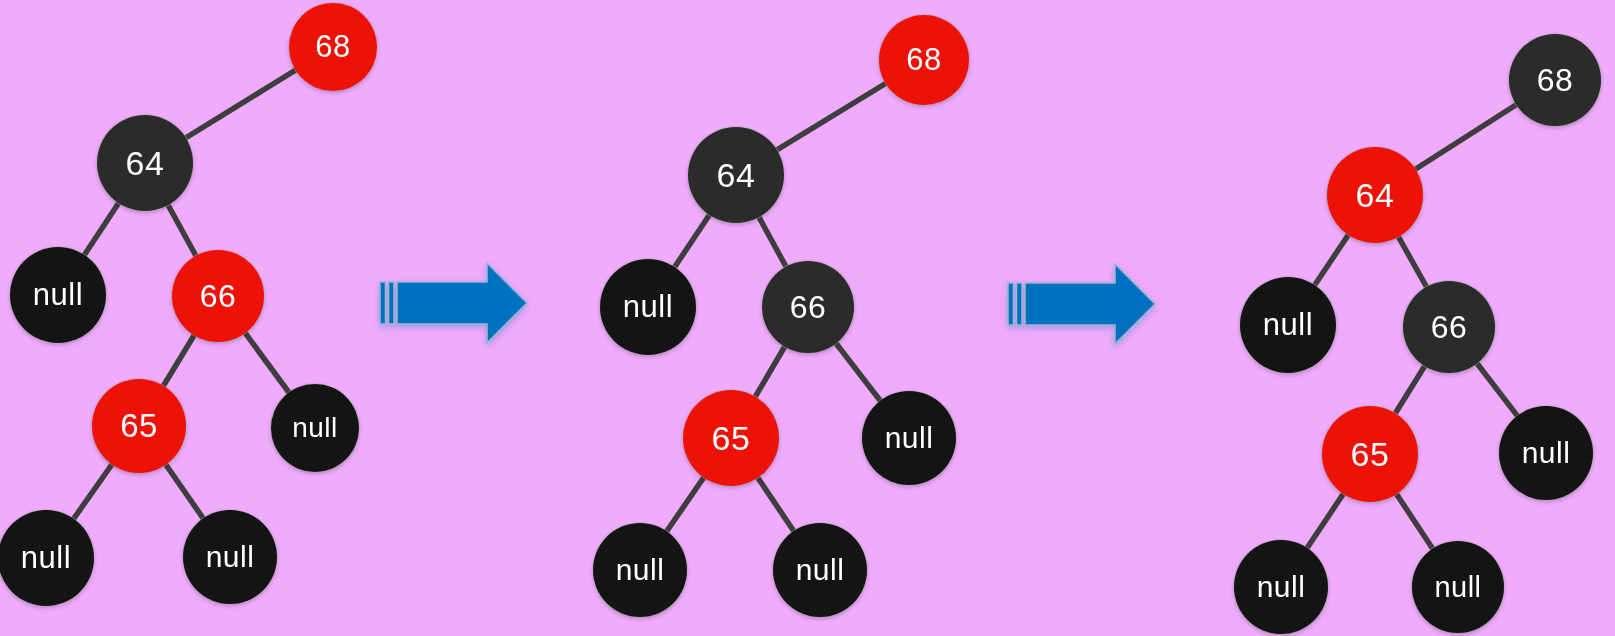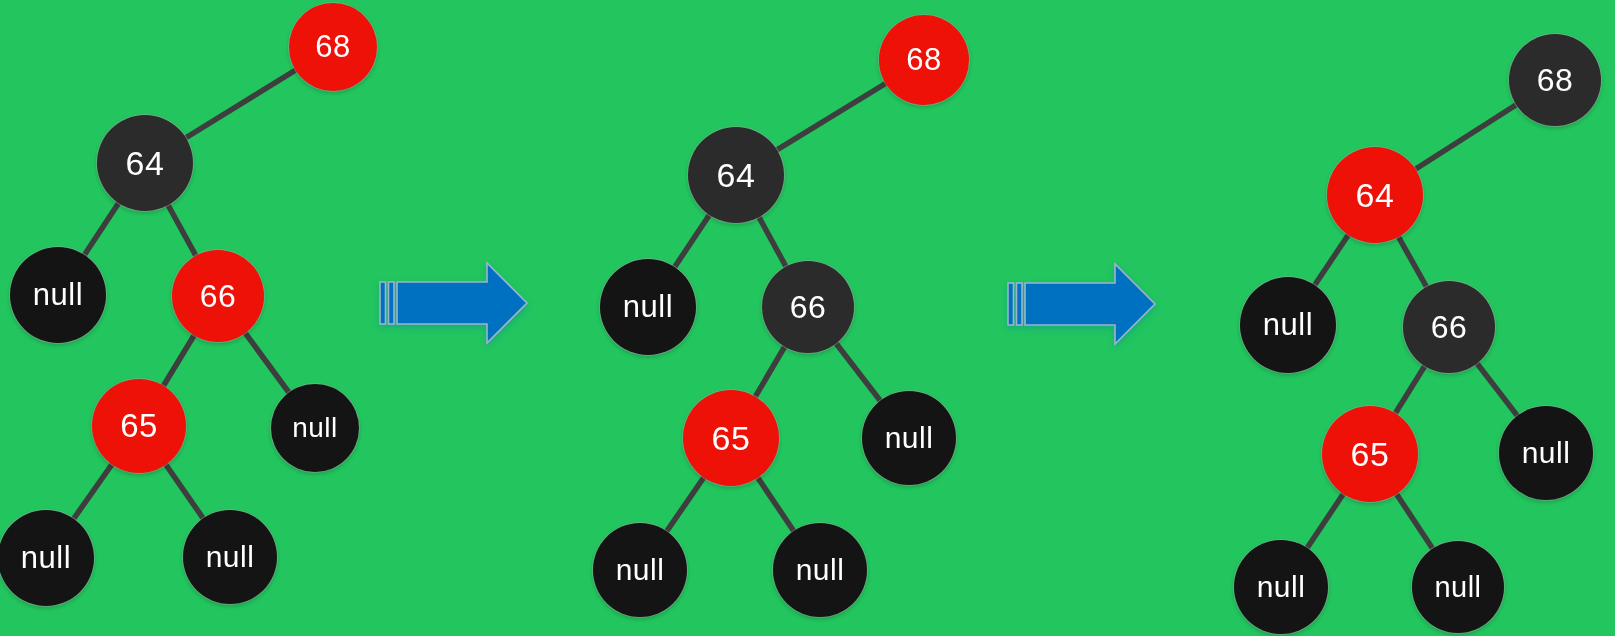--- a/index.html
+++ b/index.html
@@ -5,21 +5,21 @@
   html, body {
     margin: 0;
     padding: 0;
     background: #ffffff;
     font-family: "Liberation Sans", "DejaVu Sans", sans-serif;
   }
   .canvas {
     position: relative;
     width: 1615px;
     height: 636px;
-    background: #22c55e;
+    background: #f0abfc;
     overflow: hidden;
   }
   #diagram-svg {
     position: absolute;
     left: 0;
     top: 0;
     width: 1615px;
     height: 636px;
   }
   #nodes-layer {

